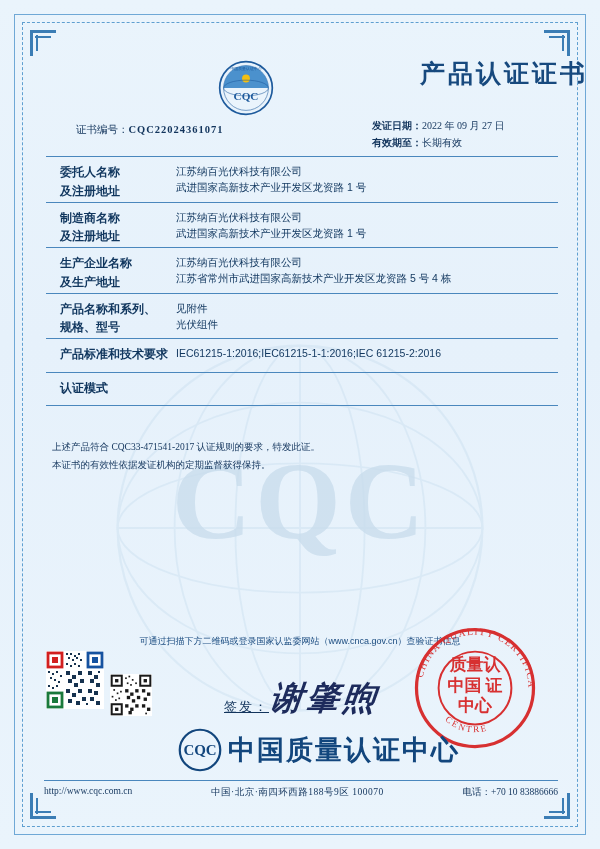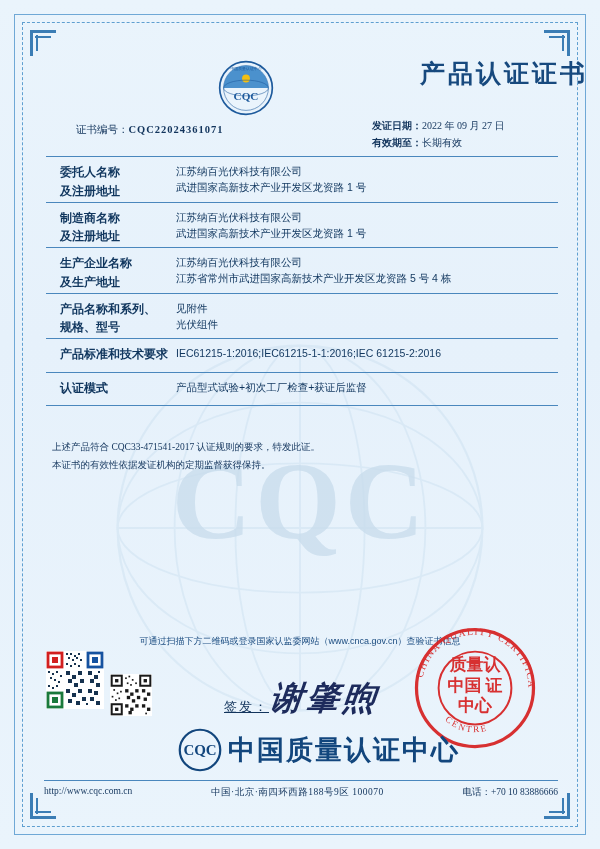--- a/index.html
+++ b/index.html
@@ -417,23 +417,20 @@
           <span>产品标准和技术要求</span>
         </div>
         <div class="value">
           <span>IEC61215-1:2016;IEC61215-1-1:2016;IEC 61215-2:2016</span>
         </div>
       </div>
 
       <div class="row">
         <div class="label">
           <span>认证模式</span>
-        </div>
-        <div class="value">
-          <span>产品型式试验+初次工厂检查+获证后监督</span>
         </div>
       </div>
 
     </div>
 
     <div class="note">
       <span>上述产品符合 CQC33-471541-2017 认证规则的要求，特发此证。</span>
       <span>本证书的有效性依据发证机构的定期监督获得保持。</span>
     </div>
 

